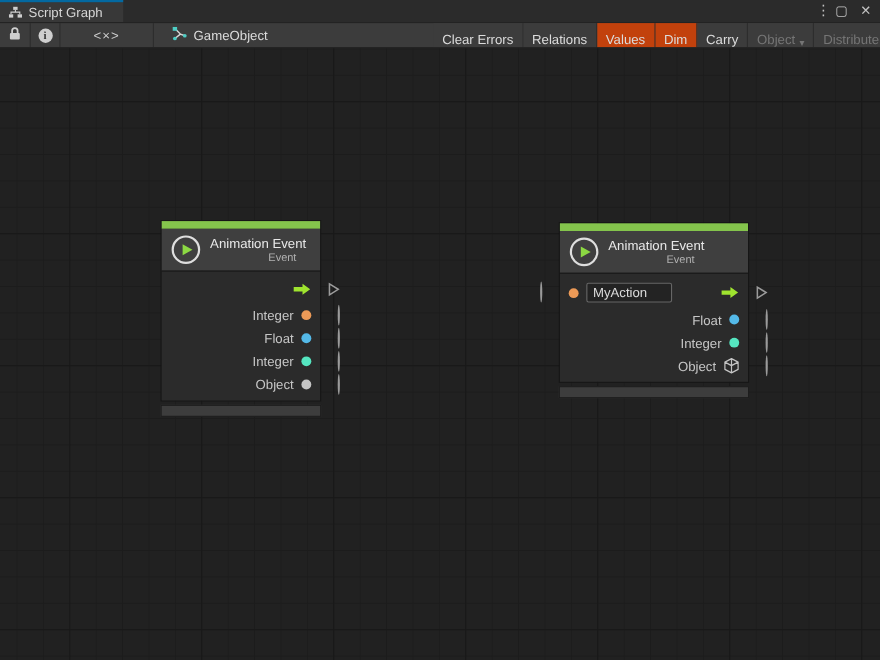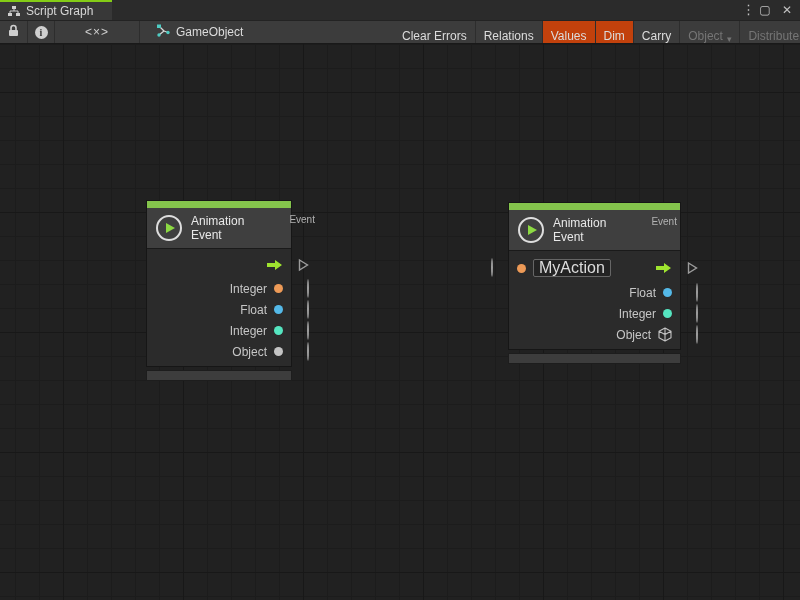--- a/index.html
+++ b/index.html
@@ -3,21 +3,21 @@
 <meta charset="utf-8">
 <style>
   * { margin:0; padding:0; box-sizing:border-box; }
   html,body { width:800px; height:600px; overflow:hidden; background:#1e1e1e;
               font-family:"Liberation Sans", sans-serif; }
 
   .window { width:800px; height:600px; display:flex; flex-direction:column; background:#282828; }
 
   
   .tabbar { height:20px; background:#2b2b2b; display:flex; align-items:stretch; position:relative; }
-  .tab { width:112px; background:#383838; border-top:2px solid #84cc16; display:flex; align-items:center;
+  .tab { width:112px; background:#383838; border-top:2px solid #0369a1; display:flex; align-items:center;
          gap:6px; padding:0 8px; color:#d7d7d7; font-size:12px; }
   .tab-icon svg { display:block; }
   .win-controls { position:absolute; right:4px; top:0; height:20px; display:flex; align-items:center; gap:4px; }
   .win-btn { color:#c2c2c2; font-size:12px; width:18px; text-align:center; line-height:18px; cursor:default; }
   .win-btn.menu { font-size:13px; width:10px; }
 
   
   .toolbar { height:24px; background:#3c3c3c; border-top:1px solid #232323; border-bottom:1px solid #191919;
              position:relative; overflow:hidden; flex:0 0 auto; color:#dcdcdc; font-size:12px; }
   .tb-left { position:absolute; left:0; top:0; height:100%; display:flex; align-items:stretch; }
@@ -53,37 +53,37 @@
 
   
   .node { position:absolute; }
   .node-main { border:1px solid #161616; }
   .node-bar { height:7px; background:#84C44C; }
   .node-header { background:#3f3f3f; padding:6px 9px 6px 9px; display:flex; align-items:center; gap:9px; }
   .play-circle { width:26px; height:26px; border:2px solid #dedede; border-radius:50%; flex:0 0 auto;
                  display:flex; align-items:center; justify-content:center; }
   .play-tri { width:0; height:0; border-left:9px solid #8CD943; border-top:5px solid transparent;
               border-bottom:5px solid transparent; margin-left:3px; }
-  .node-titles { display:flex; flex-direction:row; gap:1px; }
+  .node-titles { display:flex; flex-direction:column; gap:1px;align-items:center; }
   .node-title { color:#e8e8e8; font-size:12px; }
   .node-subtitle { color:#b2b2b2; font-size:10px;margin-left:44px; }
   .node-body { background:#2b2b2b; border-top:1px solid #1a1a1a; padding:3px 0 4px 0; }
   .port-row { height:21px; display:flex; align-items:center; justify-content:flex-end; gap:7px;
               padding-right:8px; position:relative; }
   .port-row.flow { height:26px; }
   .port-row.input-row { height:28px; justify-content:flex-start; padding-left:8px; }
   .port-label { color:#c6c6c6; font-size:12px; }
   .port-dot { width:9px; height:9px; border-radius:50%; flex:0 0 auto; }
   .ext-port { position:absolute; right:-18px; top:50%; transform:translateY(-50%); }
   .ext-port.left { left:-18px; right:auto; }
   .ext-circle { width:9px; height:9px; border:1.5px solid #9b9b9b; border-radius:50%; background:transparent; }
   .flow-arrow svg, .ext-tri svg, .cube-icon svg { display:block; }
   .spacer { flex:1; }
   .action-input { width:78px; height:18px; background:#232323; border:1px solid #666; border-radius:2px;
-                  color:#dcdcdc; font-size:16px; padding:0 5px; font-family:"Liberation Sans",sans-serif; outline:none; }
+                  color:#dcdcdc; font-size:12px; padding:0 5px; font-family:"Liberation Sans",sans-serif; outline:none; }
   .node-footer { margin-top:3px; height:11px; background:#3d3d3d; border:1px solid #1d1d1d; }
 </style>
 </head>
 <body>
 
 <div class="window">
 
   <div class="tabbar">
     <div class="tab">
       <span class="tab-icon">

